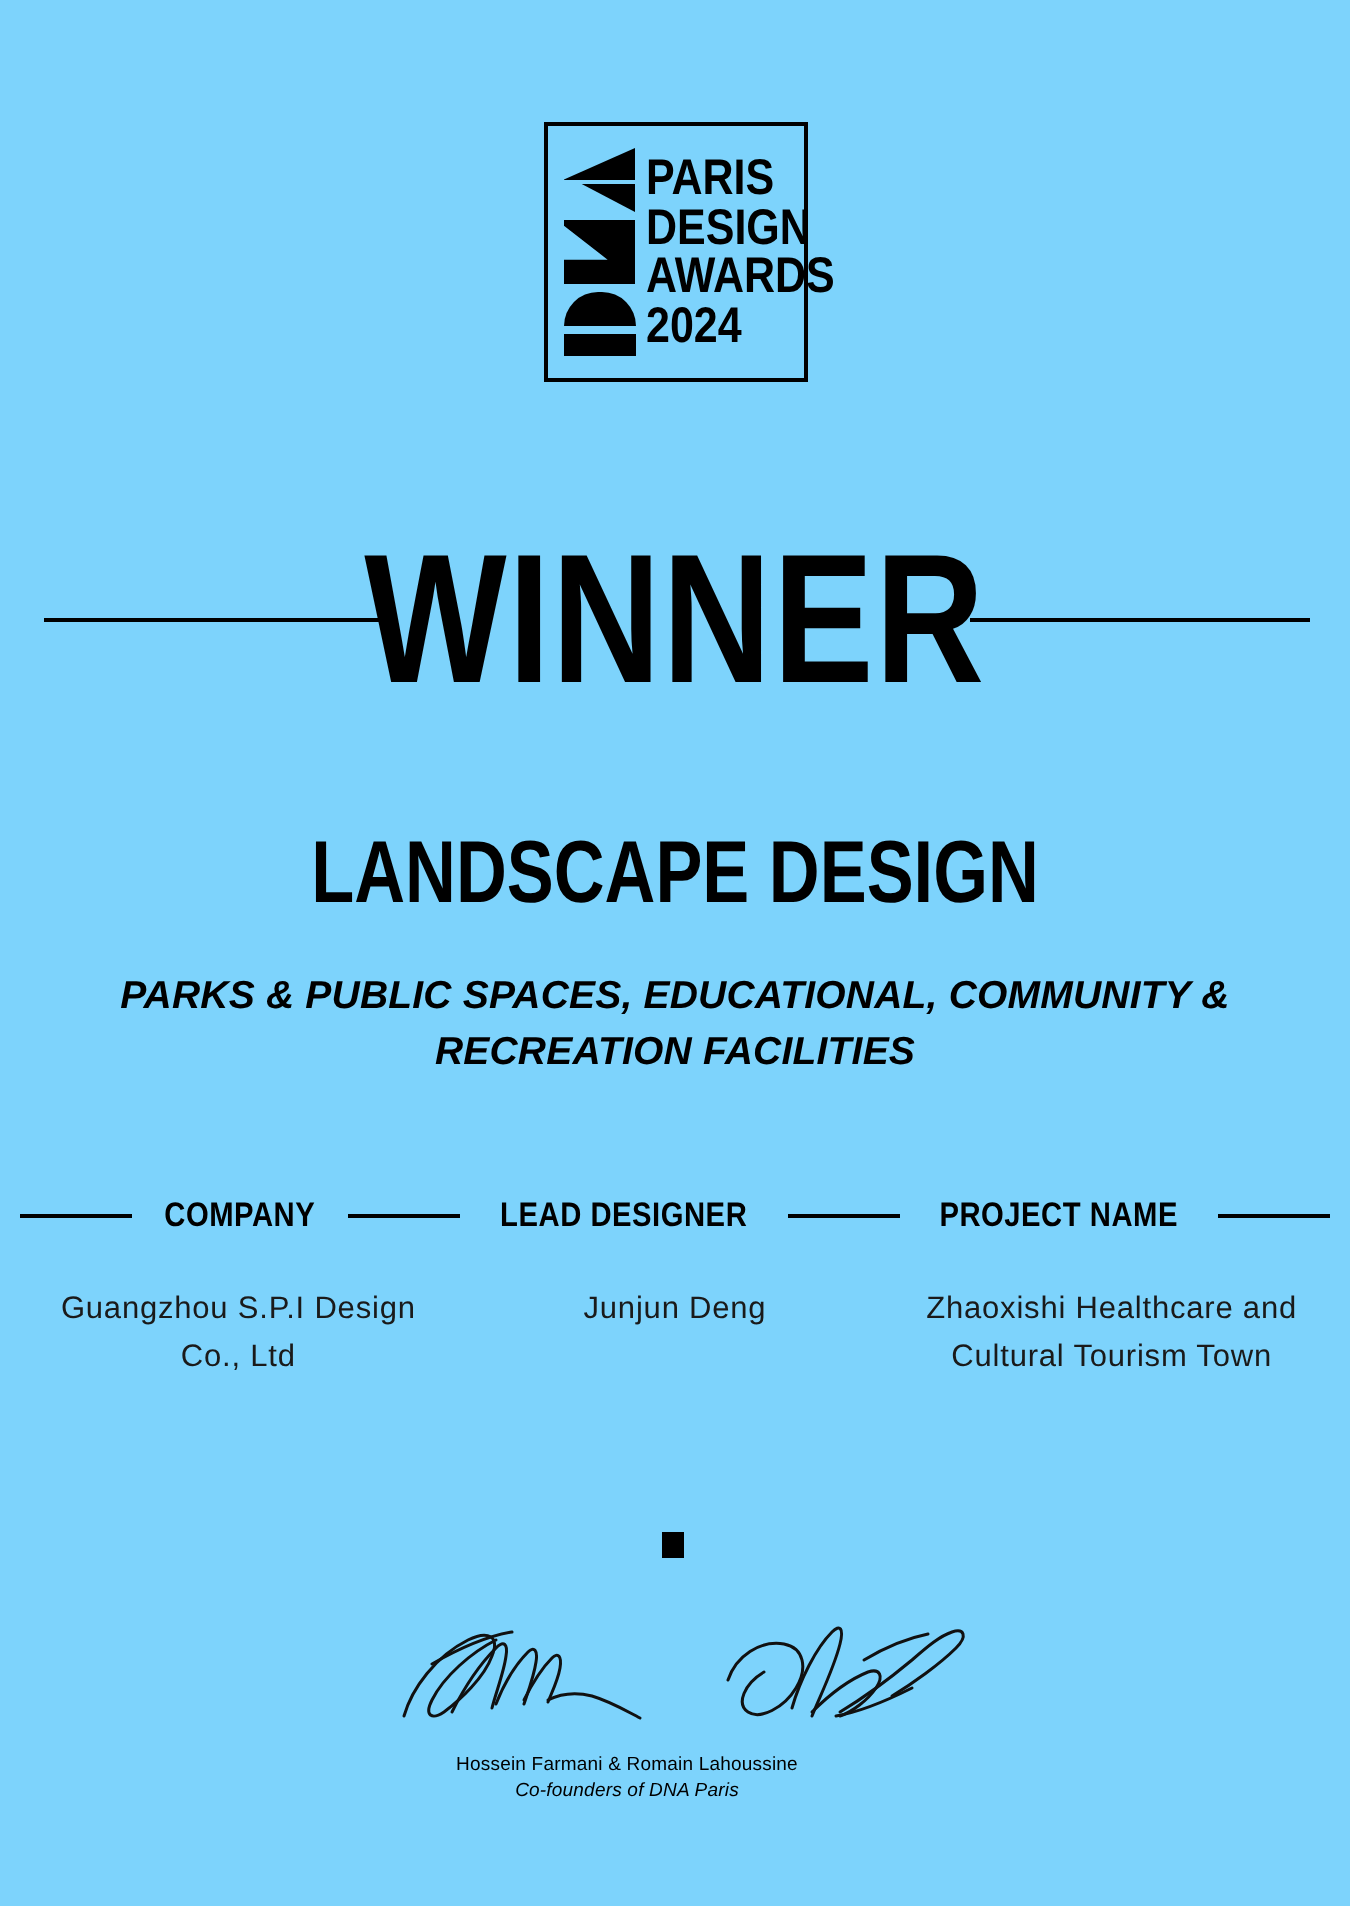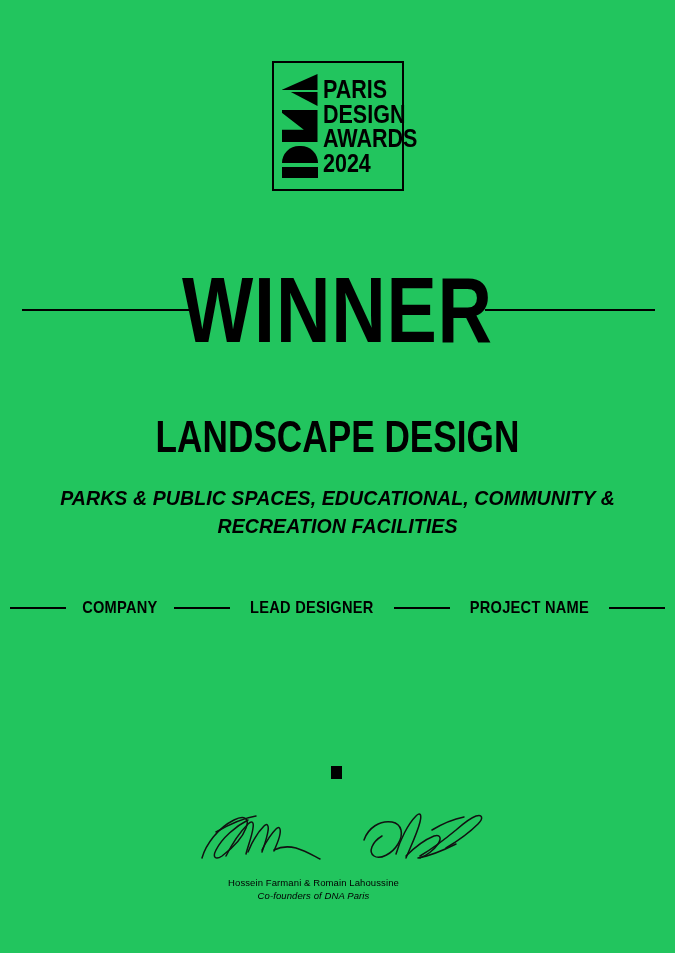--- a/index.html
+++ b/index.html
@@ -13,21 +13,21 @@
     font-family: "Liberation Sans", sans-serif;
     color: #000000;
     overflow: hidden;
     position: relative;
   }
 
   .certificate {
     position: relative;
     width: 675px;
     height: 953px;
-    background: #22c55e;
+    background: #7dd3fc;
   }
 
   
   .logo-wrap {
     position: absolute;
     left: 0;
     top: 61px;
     width: 675px;
     display: flex;
     justify-content: center;
@@ -318,20 +318,25 @@
   <div class="col-headers">
     <div class="hrule"></div>
     <div class="col-head-label">COMPANY</div>
     <div class="hrule"></div>
     <div class="col-head-label">LEAD DESIGNER</div>
     <div class="hrule"></div>
     <div class="col-head-label">PROJECT NAME</div>
     <div class="hrule"></div>
   </div>
 
+  <div class="col-values">
+    <div class="col-cell">Guangzhou S.P.I Design Co., Ltd</div>
+    <div class="col-cell">Junjun Deng</div>
+    <div class="col-cell">Zhaoxishi Healthcare and Cultural Tourism Town</div>
+  </div>
 
   <div class="square-divider"></div>
 
   <div class="signatures">
     <svg class="sig sig-1" width="128" height="62" viewBox="0 0 128 62">
       <g fill="none" stroke="#111" stroke-width="1.5" stroke-linecap="round" stroke-linejoin="round">
         <path d="M6 52 C10 38, 22 22, 38 14 C48 9, 54 12, 50 22 C46 33, 34 44, 26 50 C20 54, 16 52, 20 44 C26 32, 40 20, 52 14"></path>
         <path d="M30 50 C36 38, 44 26, 52 18 C56 14, 58 16, 57 22 C56 30, 52 40, 50 48"></path>
         <path d="M52 46 C56 36, 62 26, 68 20 C71 17, 73 19, 72 25 C71 32, 68 40, 66 46"></path>
         <path d="M66 44 C70 36, 75 28, 80 23 C83 20, 85 22, 84 28 C83 34, 80 40, 78 45"></path>

